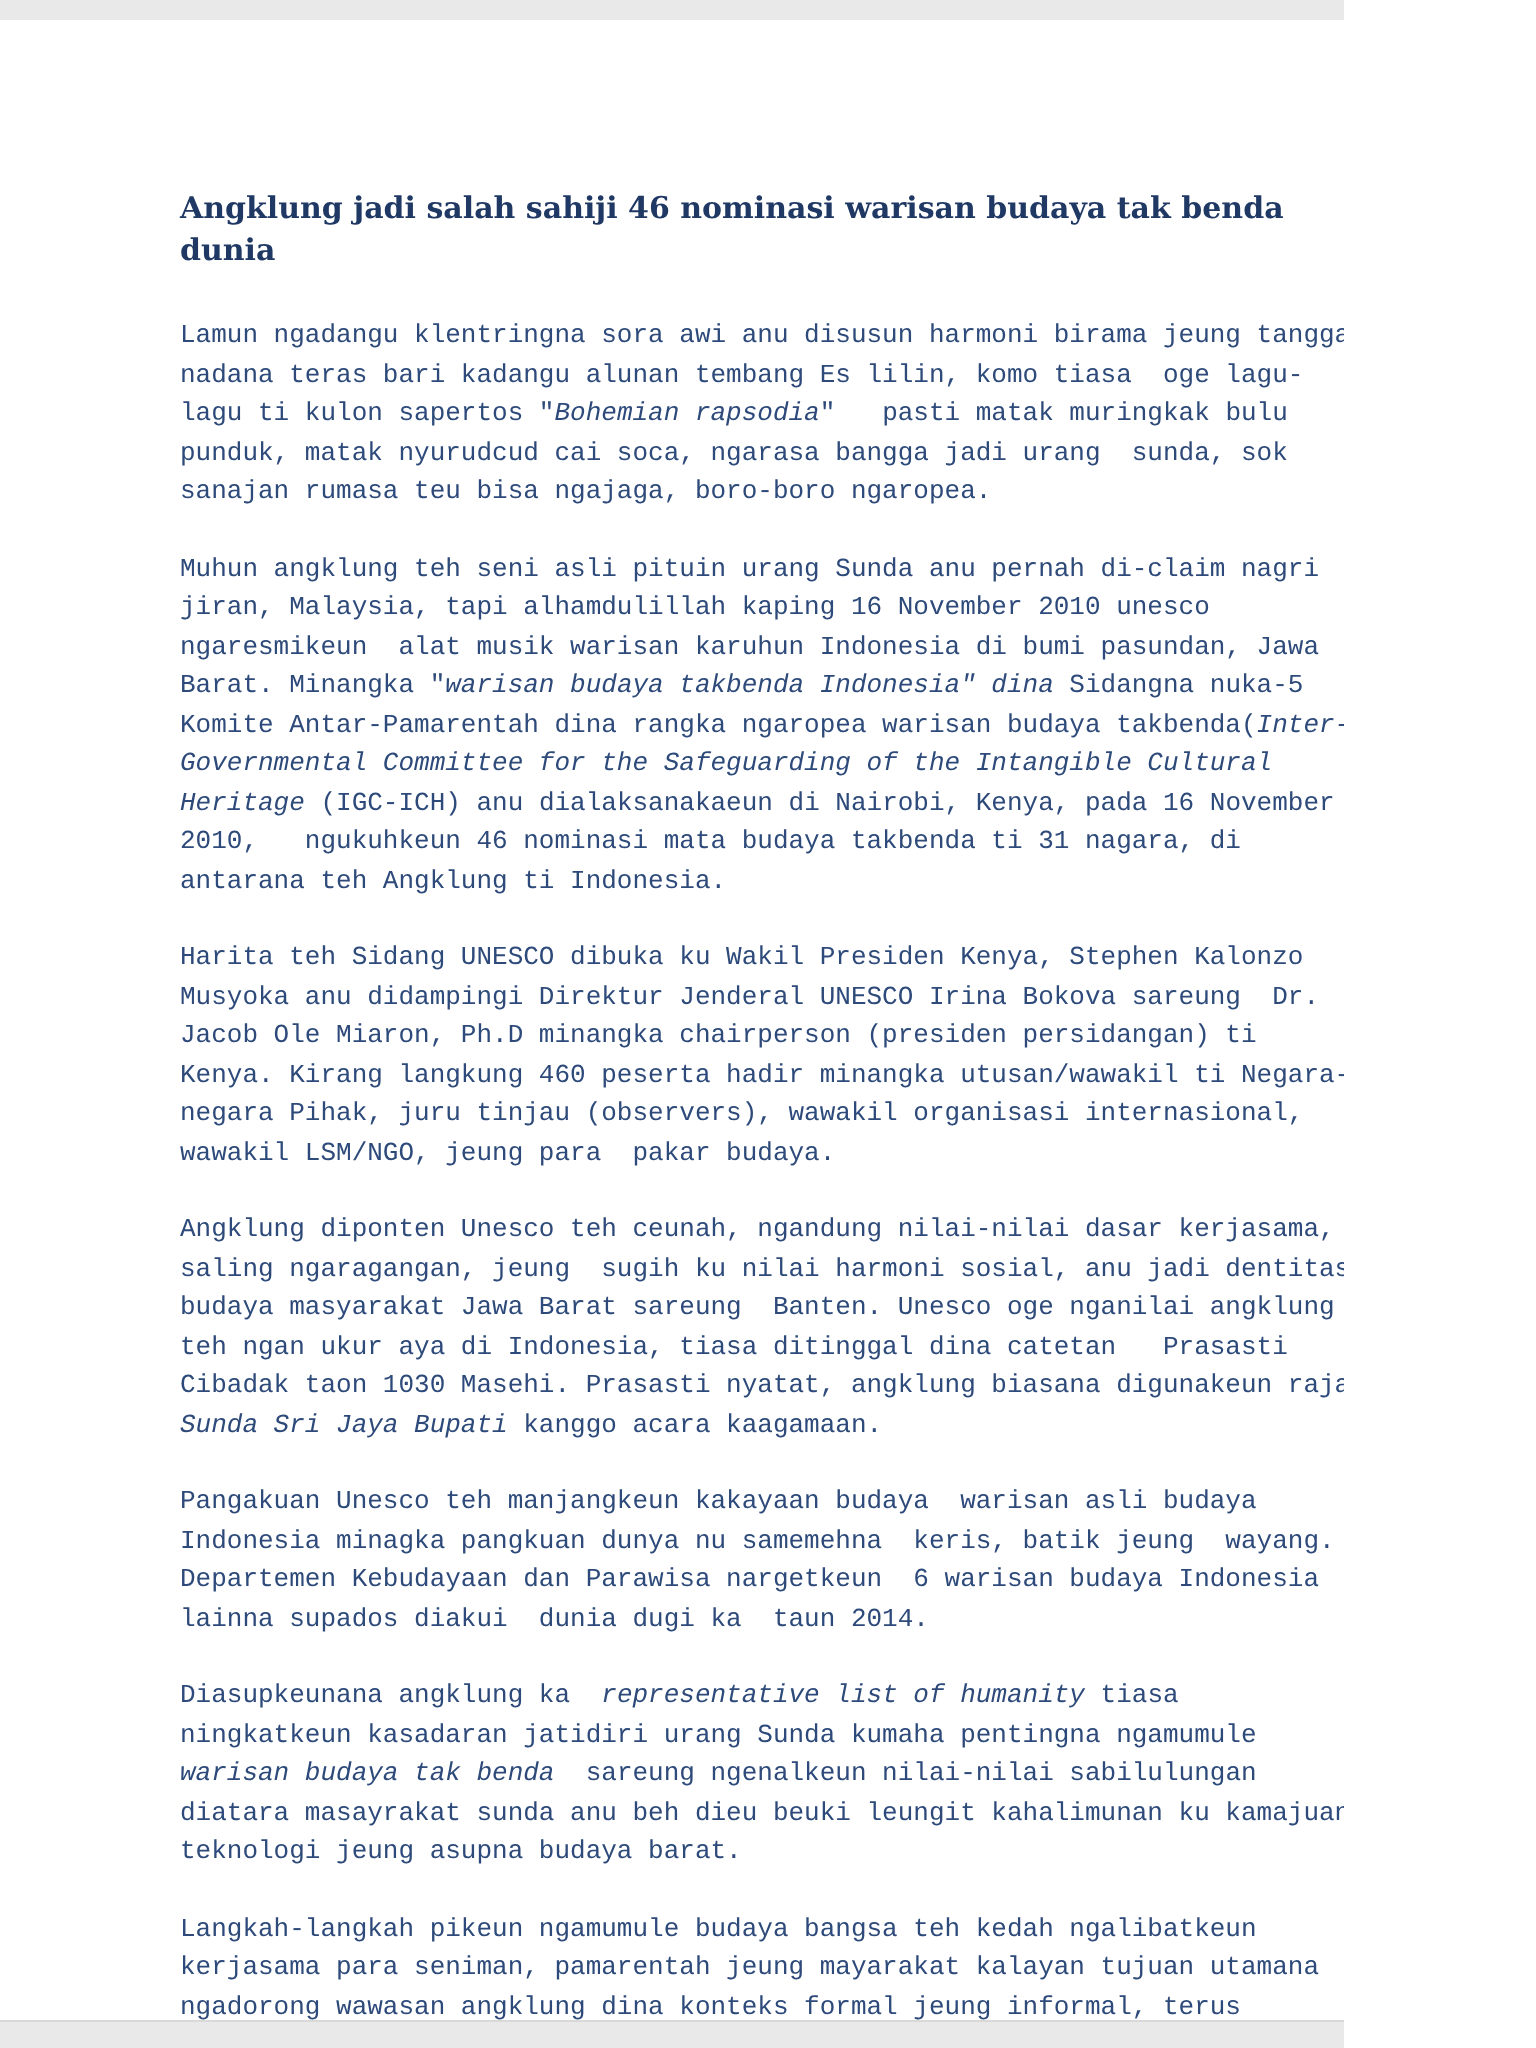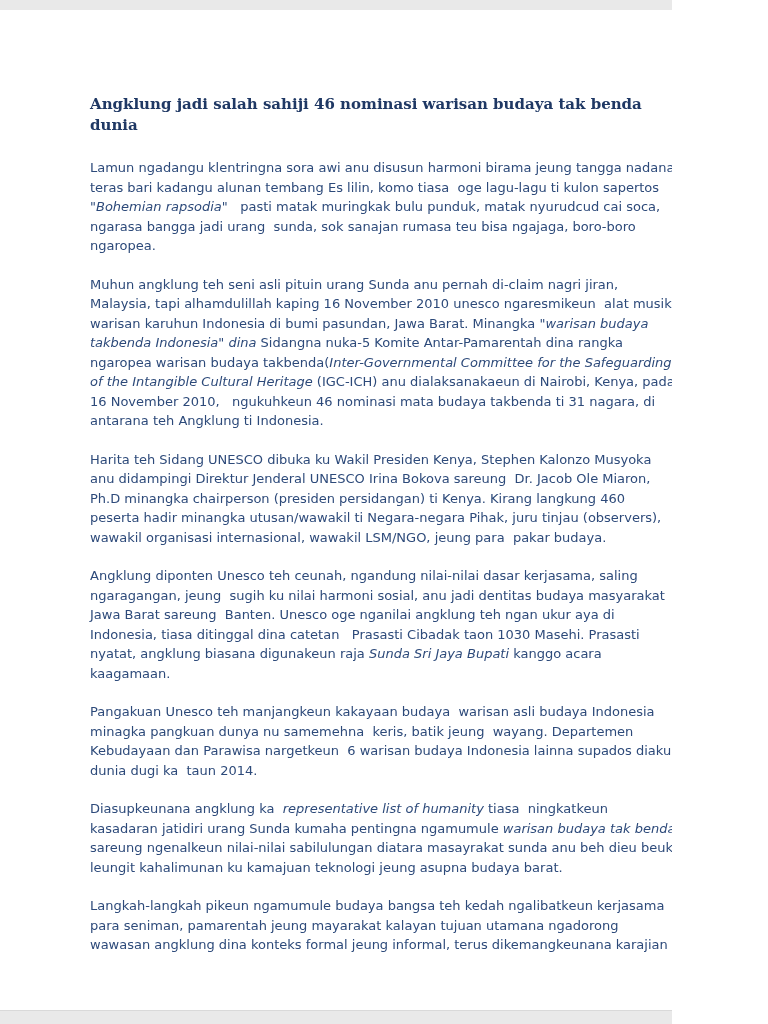--- a/index.html
+++ b/index.html
@@ -43,20 +43,21 @@
     color: var(--title-color, #1f3864);
     margin: 0 0 22px 0;
     max-width: 588px;
   }
   .para {
     font-size: 13px;
     line-height: 19.5px;
     color: var(--text-color, #2d4a7a);
     margin: 0 0 19px 0;
     white-space: pre-wrap;
+    font-family: Liberation Mono, monospace;
   }
   .para:last-child { margin-bottom: 0; }
   .italic { font-style: italic; }
 </style>
 </head>
 <body>
 
 <div class="viewport">
   <div class="page">
     <div class="content">

